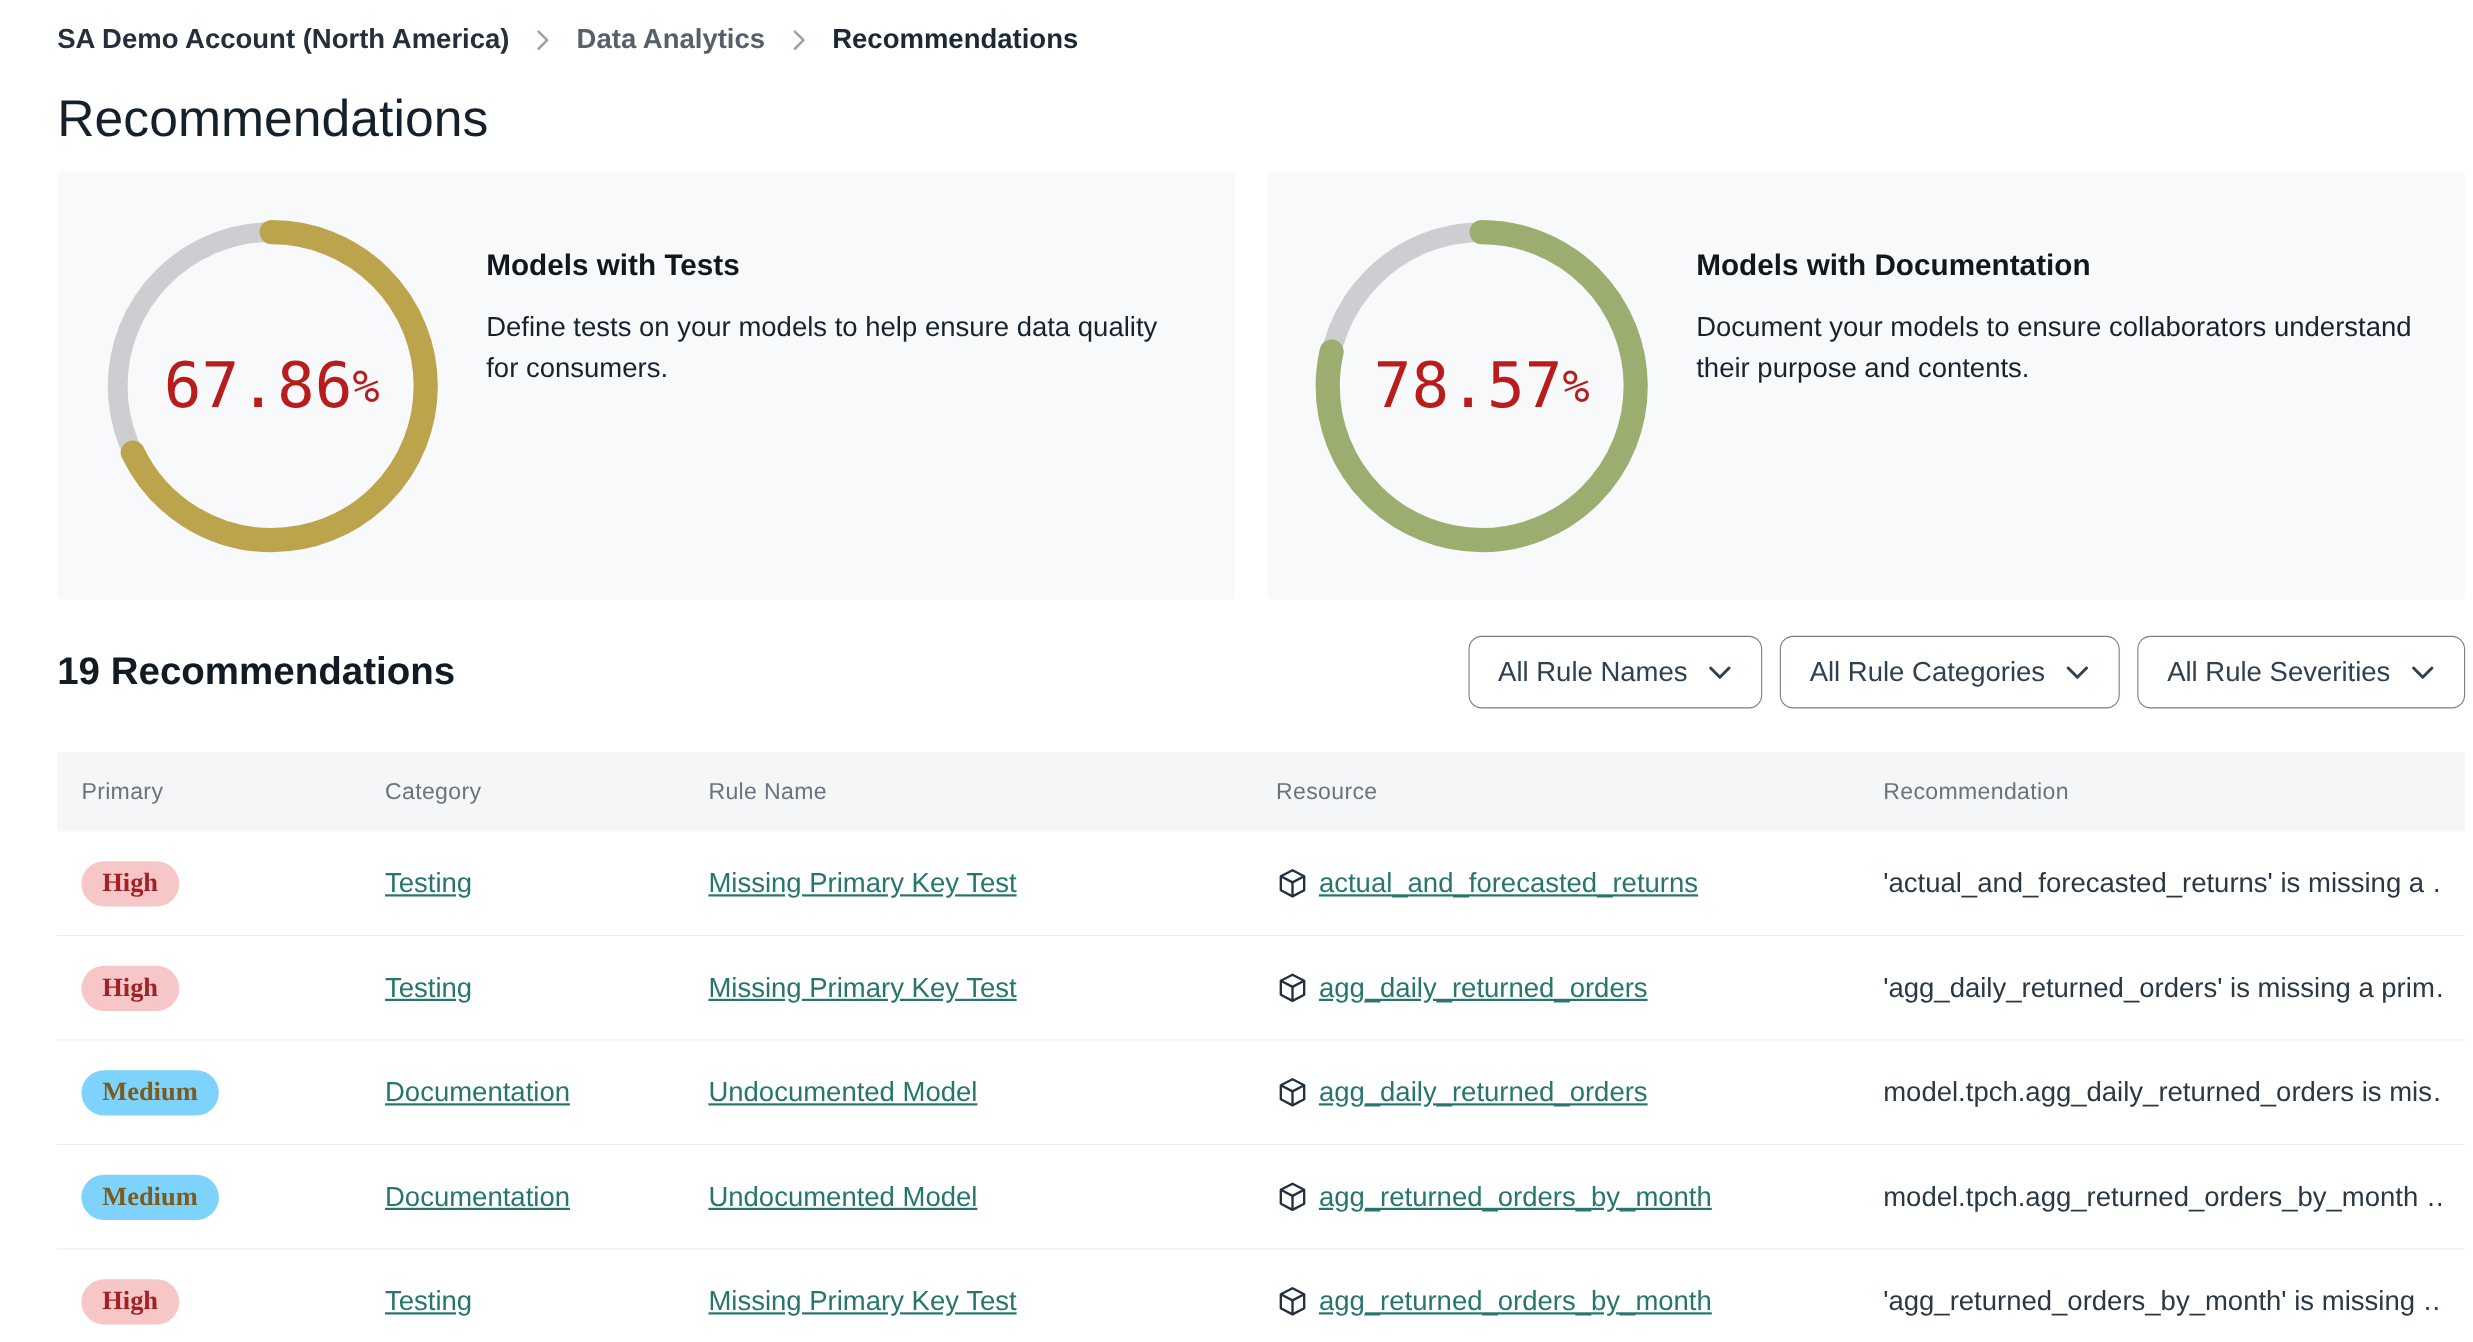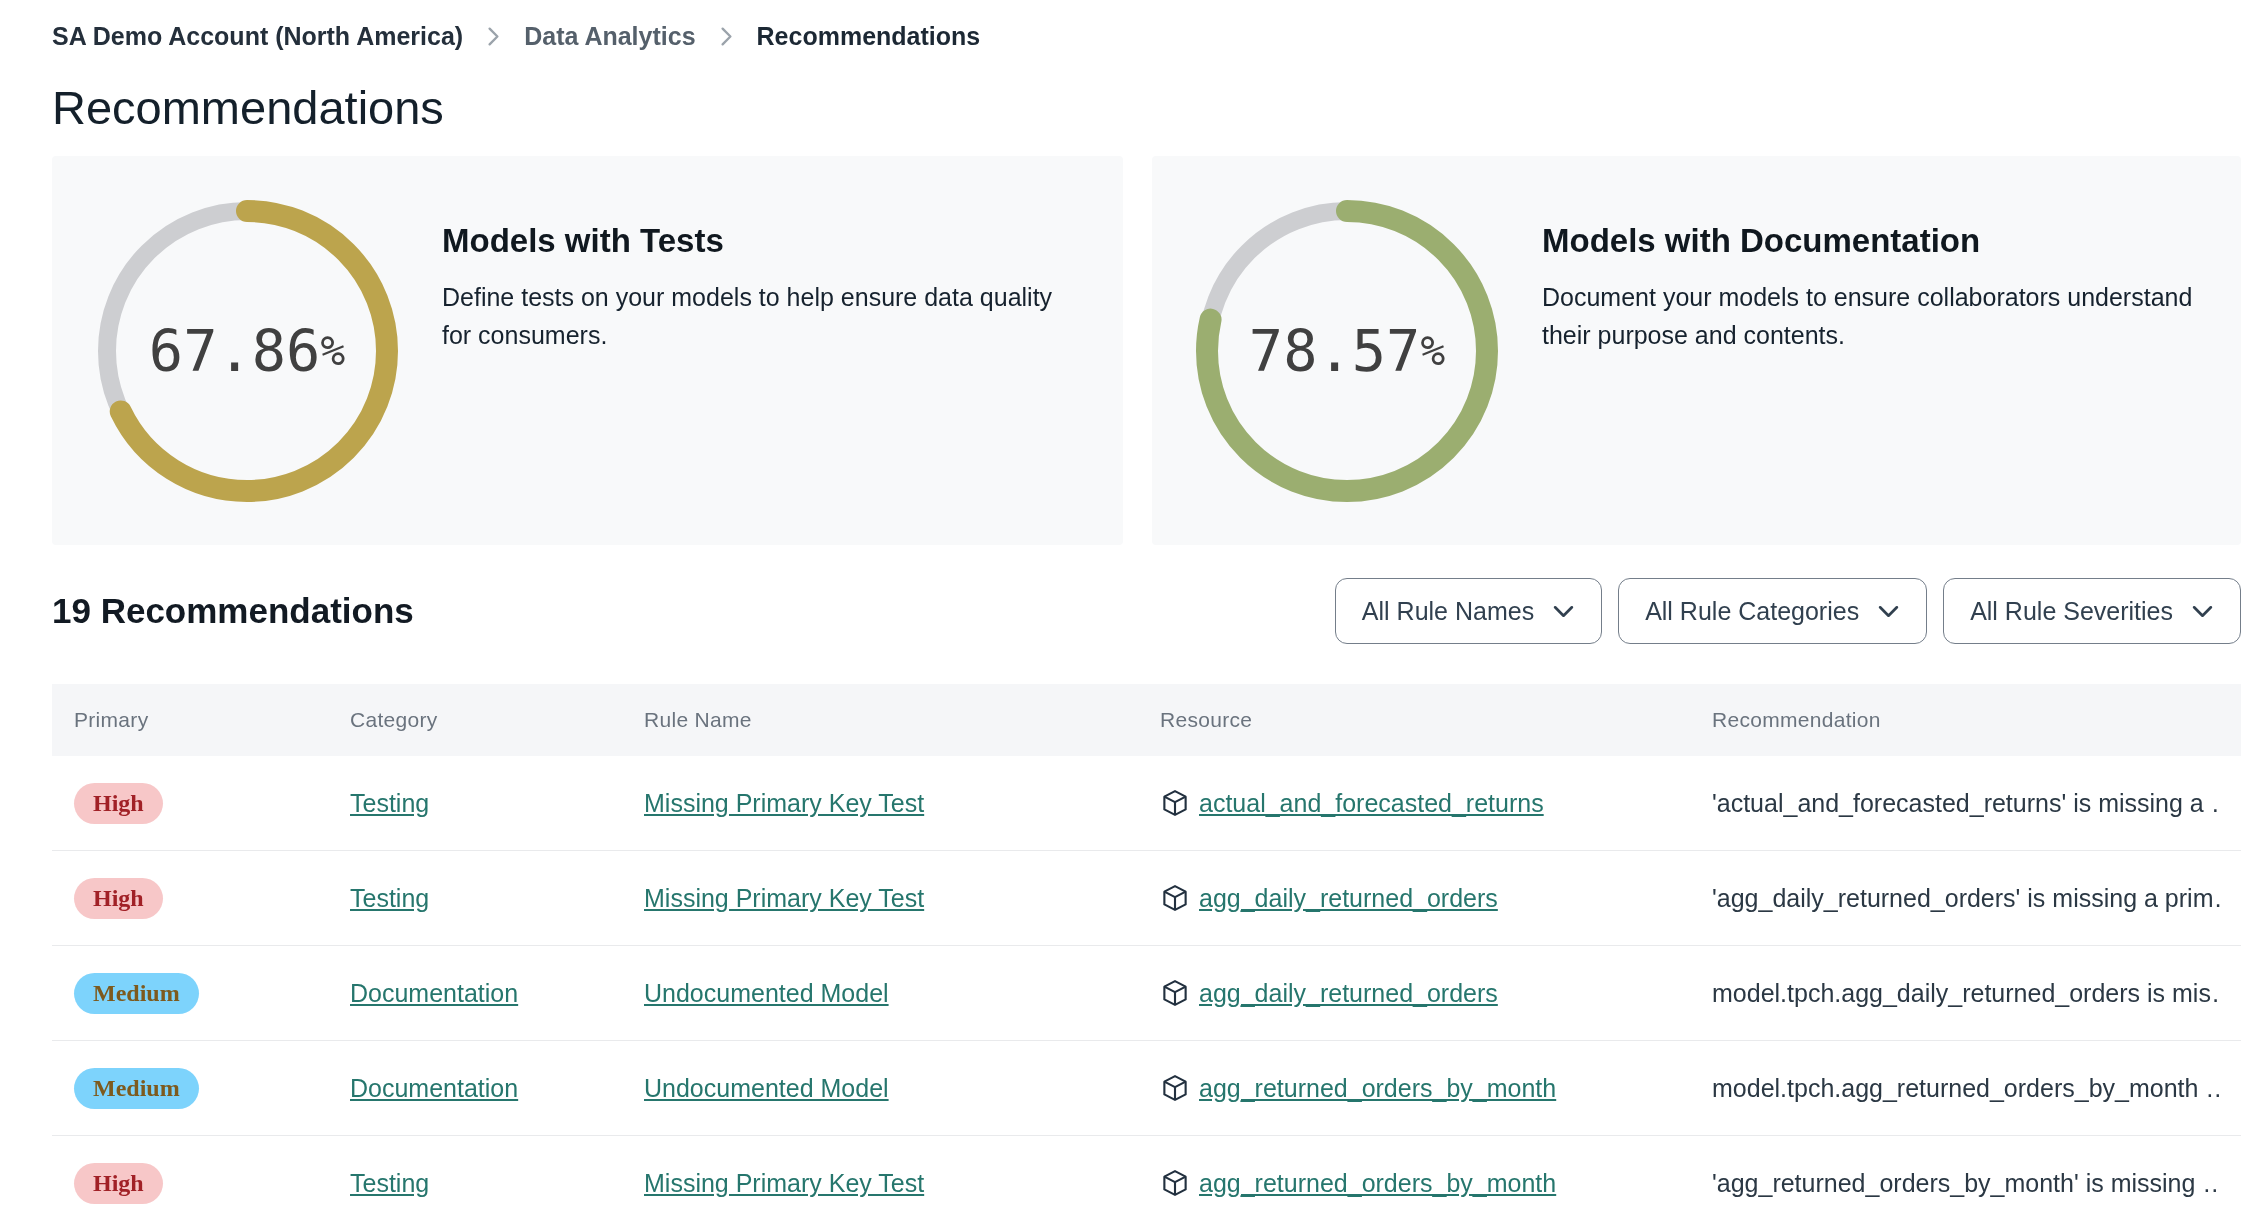--- a/index.html
+++ b/index.html
@@ -22,24 +22,24 @@
   
   .cards { display:flex; gap:29px; margin-top:22px; }
   .card { background:#F8F9FA; border-radius:4px; height:389px; padding:40px; display:flex; }
   .card-0 { width:1071px; }
   .card-1 { width:1089px; }
   .donut { position:relative; width:310px; height:310px; flex:0 0 310px; }
   .donut svg { display:block; }
   .donut .track { fill:none; stroke:#CDCED1; stroke-width:18; }
   .donut .arc { fill:none; stroke-width:22; stroke-linecap:round; }
   .donut-label { position:absolute; inset:0; display:flex; align-items:center; justify-content:center;
-                 font-family:"DejaVu Sans Mono", monospace; font-size:57px; color:#404040; }
+                 font-family:"DejaVu Sans Mono", monospace; font-size:57px; color:#b91c1c; }
   .donut-label .pct { font-size:0.72em; }
   .card-text { margin-left:40px; padding-top:28px; }
-  .card-text h3 { font-size:33px; font-weight:700; color:#10181F; line-height:34px; }
+  .card-text h3 { font-size:27px; font-weight:700; color:#10181F; line-height:34px; }
   .card-text p { margin-top:20px; font-size:25px; line-height:38px; color:#16222E; max-width:660px; }
 
   
   .list-toolbar { margin-top:33px; display:flex; align-items:center; justify-content:space-between; }
   .count-heading { font-size:35px; font-weight:600; color:#121A23; }
   .filters { display:flex; gap:16px; }
   .filter-btn { display:flex; align-items:center; gap:18px; height:66px; padding:0 26px;
                 background:#fff; border:1.5px solid #747E8A; border-radius:12px;
                 font-family:"Liberation Sans", sans-serif; font-size:25px; color:#31404F; cursor:pointer; }
 

